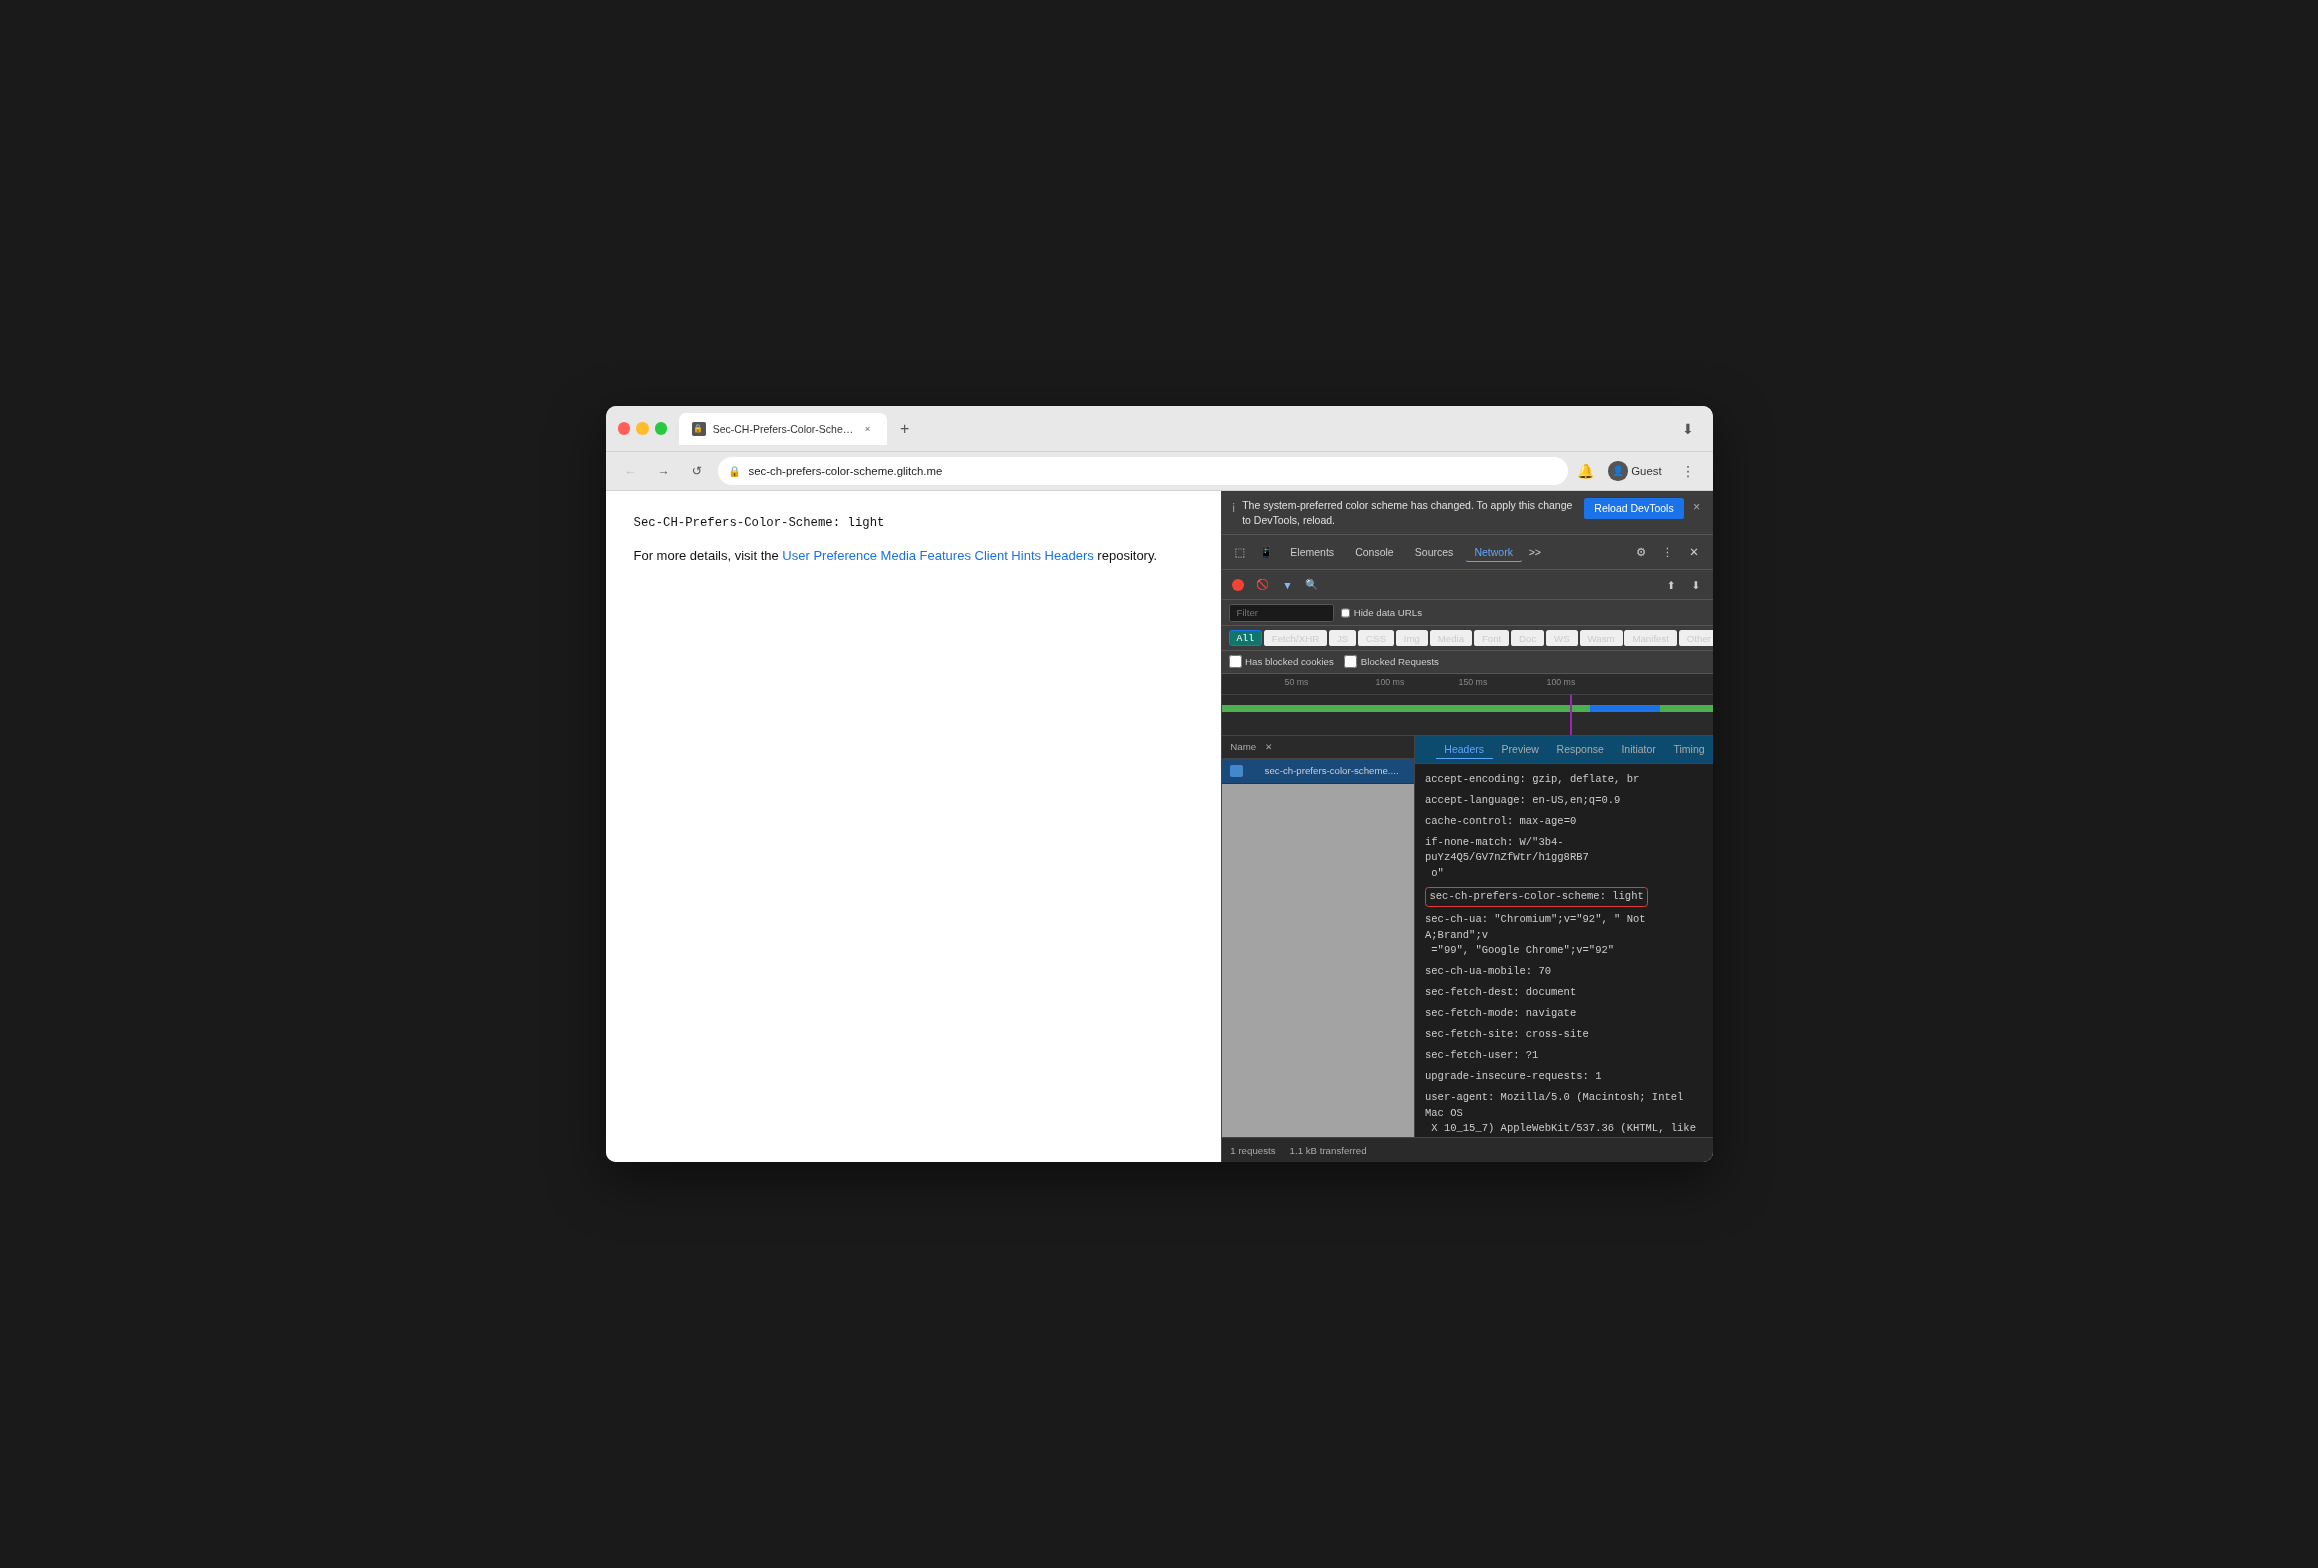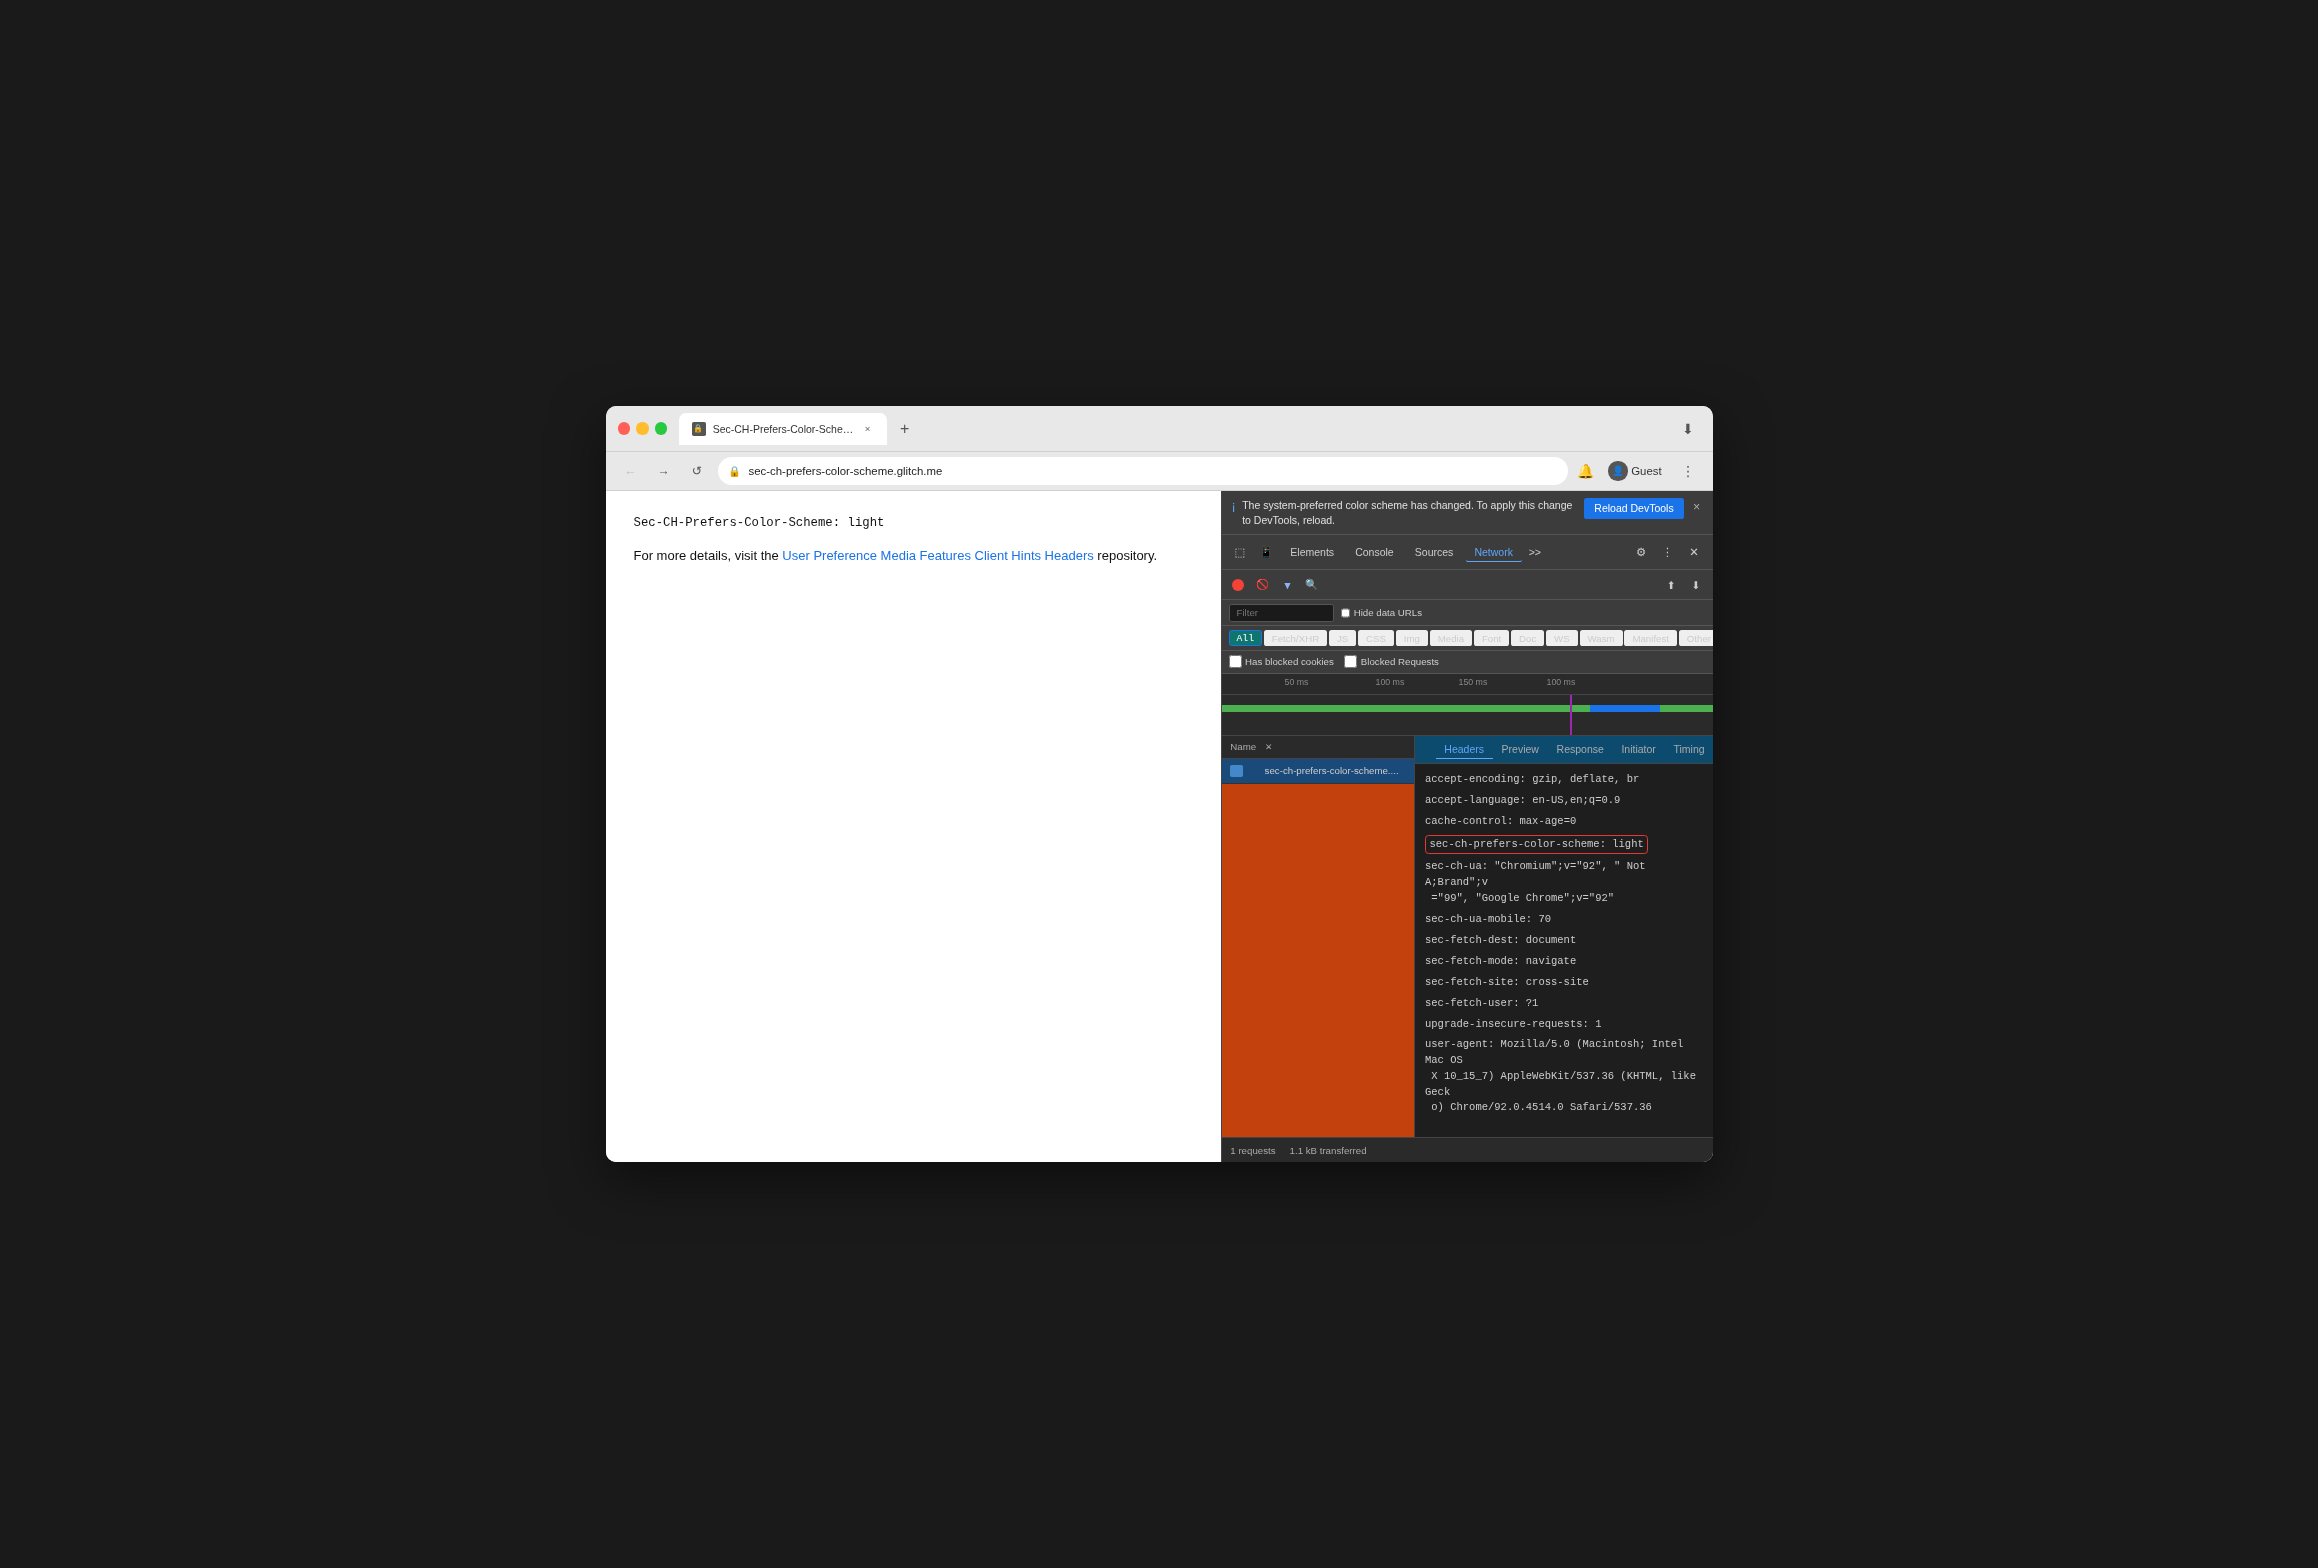--- a/index.html
+++ b/index.html
@@ -533,21 +533,21 @@
       flex: 1;
       display: flex;
       overflow: hidden;
     }
 
     
     .request-list {
       width: 193px;
       border-right: 0.9px solid #444;
       overflow-y: auto;
-      background: #c2410c;
+      background: #a3a3a3;
       flex-shrink: 0;
     }
 
     .request-list-header {
       background: #2a2a2a;
       padding: 5.3px 8.8px;
       font-size: 9.7px;
       color: #aaa;
       border-bottom: 0.9px solid #444;
       display: flex;
@@ -822,20 +822,23 @@
 
             <div class="header-row">
               <span class="header-key">accept-encoding:</span><span class="header-val"> gzip, deflate, br</span>
             </div>
             <div class="header-row">
               <span class="header-key">accept-language:</span><span class="header-val"> en-US,en;q=0.9</span>
             </div>
             <div class="header-row">
               <span class="header-key">cache-control:</span><span class="header-val"> max-age=0</span>
             </div>
+            <div class="header-row">
+              <span class="header-key">if-none-match:</span><span class="header-val"> W/"3b4-puYz4Q5/GV7nZfWtr/h1gg8RB7<br>&nbsp;o"</span>
+            </div>
 
             <div class="header-row highlighted">
               <span class="header-highlight-box">sec-ch-prefers-color-scheme: light</span>
             </div>
             <div class="header-row">
               <span class="header-key">sec-ch-ua:</span><span class="header-val"> "Chromium";v="92", " Not A;Brand";v<br>&nbsp;="99", "Google Chrome";v="92"</span>
             </div>
             <div class="header-row">
               <span class="header-key">sec-ch-ua-mobile:</span><span class="header-val"> 70</span>
             </div>

